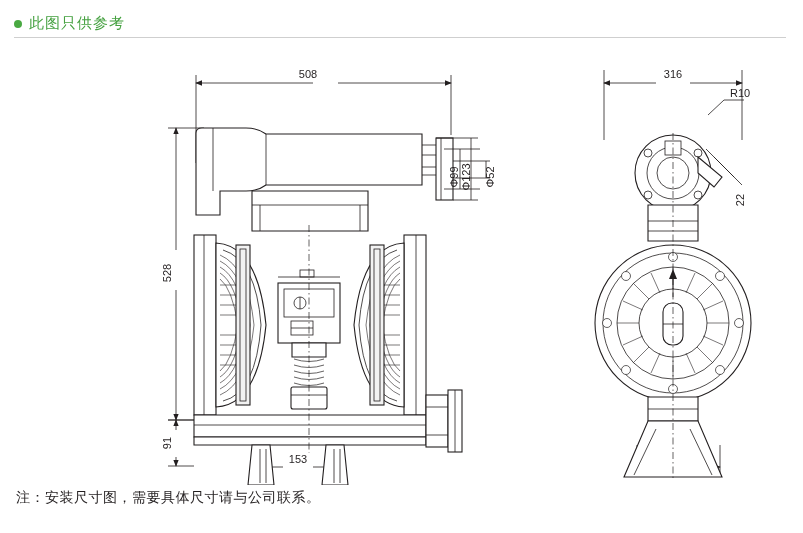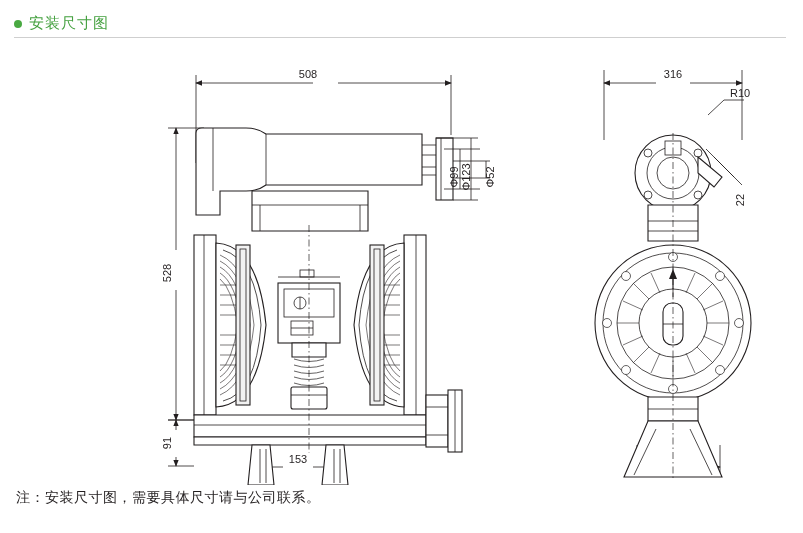--- a/index.html
+++ b/index.html
@@ -52,21 +52,21 @@
     font-family:"Liberation Sans",sans-serif;
   }
 </style>
 </head>
 <body>
 
 <div class="page">
 
   <div class="header">
     <span class="bullet"></span>
-    <span class="header-title">安装尺寸图</span>
+    <span class="header-title">此图只供参考</span>
   </div>
   <div class="header-rule"></div>
 
   <div class="canvas">
   <svg width="803" height="440" viewBox="0 0 803 440" xmlns="http://www.w3.org/2000/svg">
 
     <defs>
       <marker id="ah" markerWidth="9" markerHeight="7" refX="8" refY="3.5" orient="auto">
         <polygon points="0,0 9,3.5 0,7" fill="#231f20"></polygon>
       </marker>

